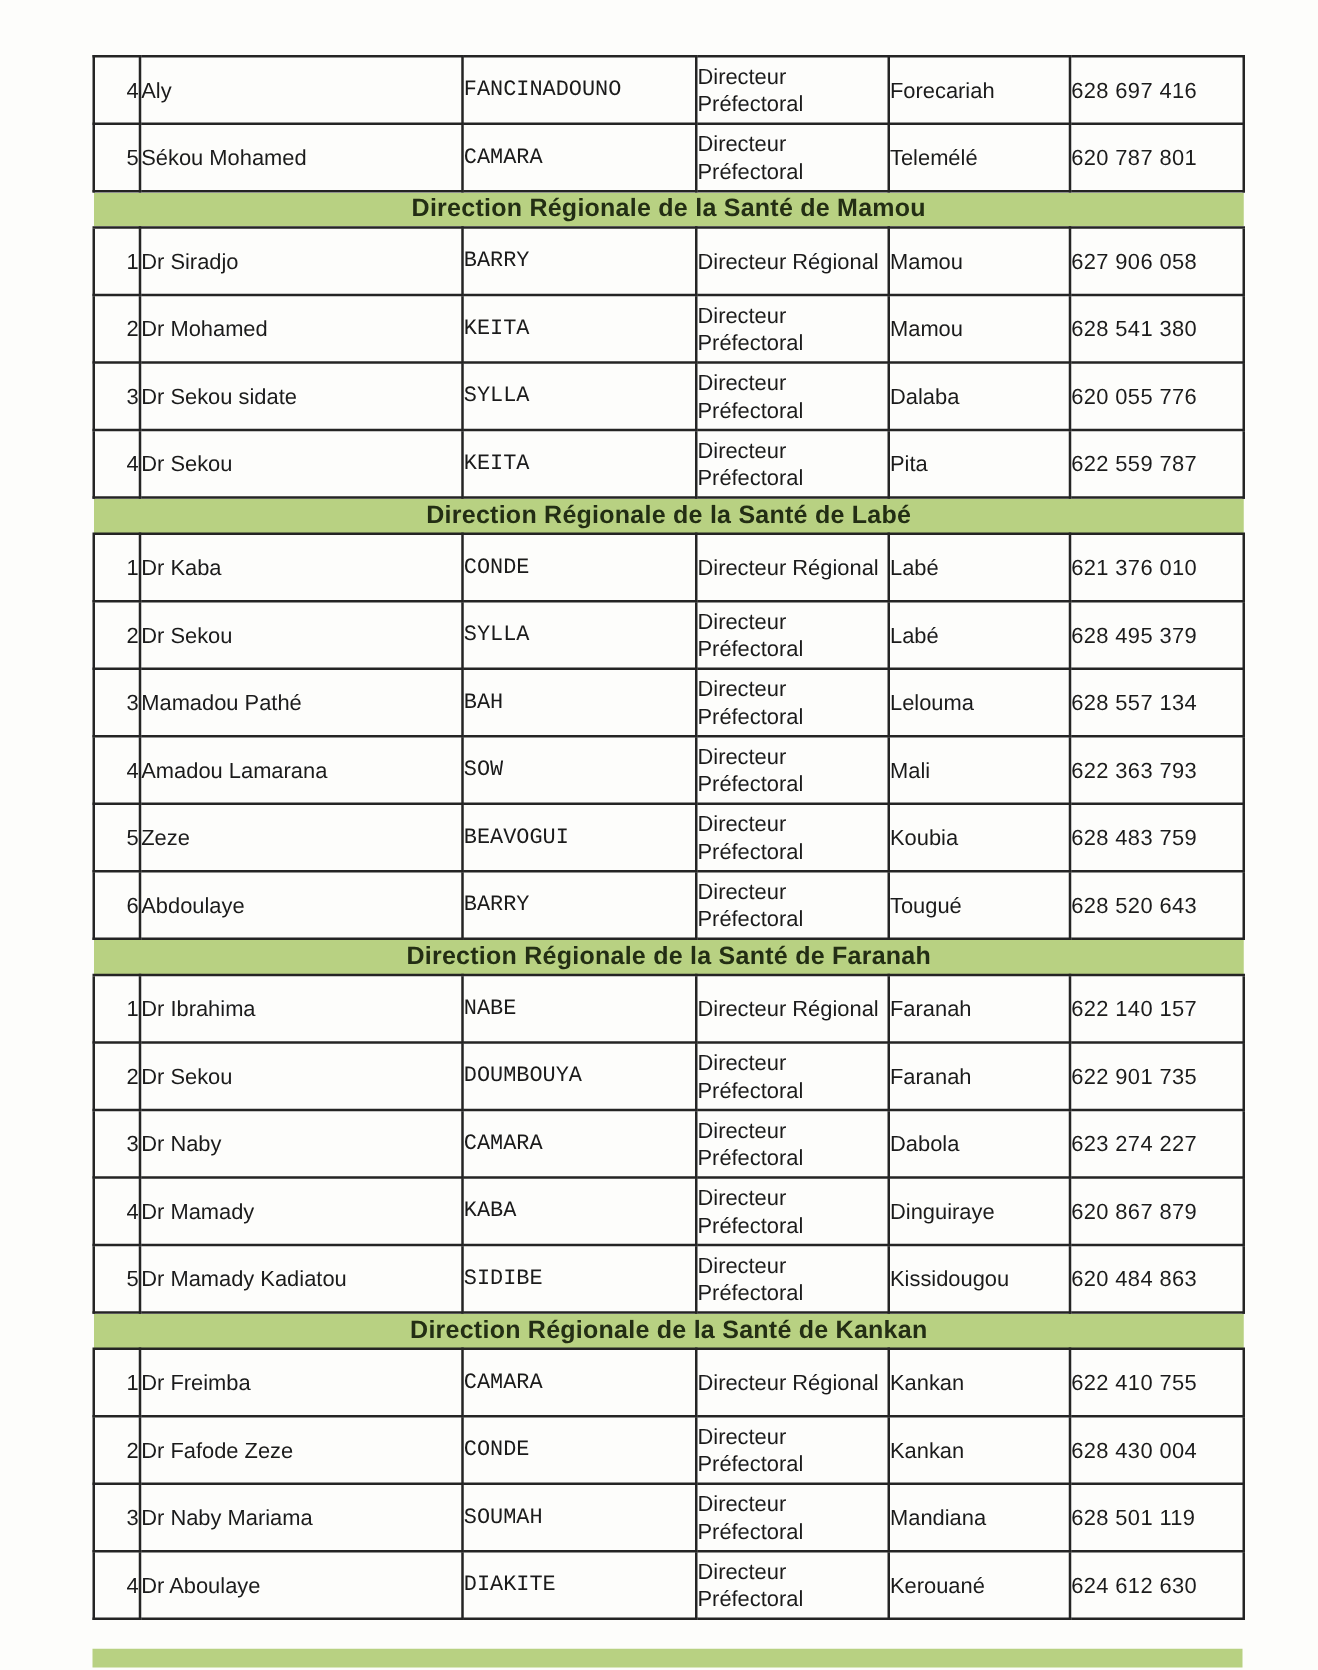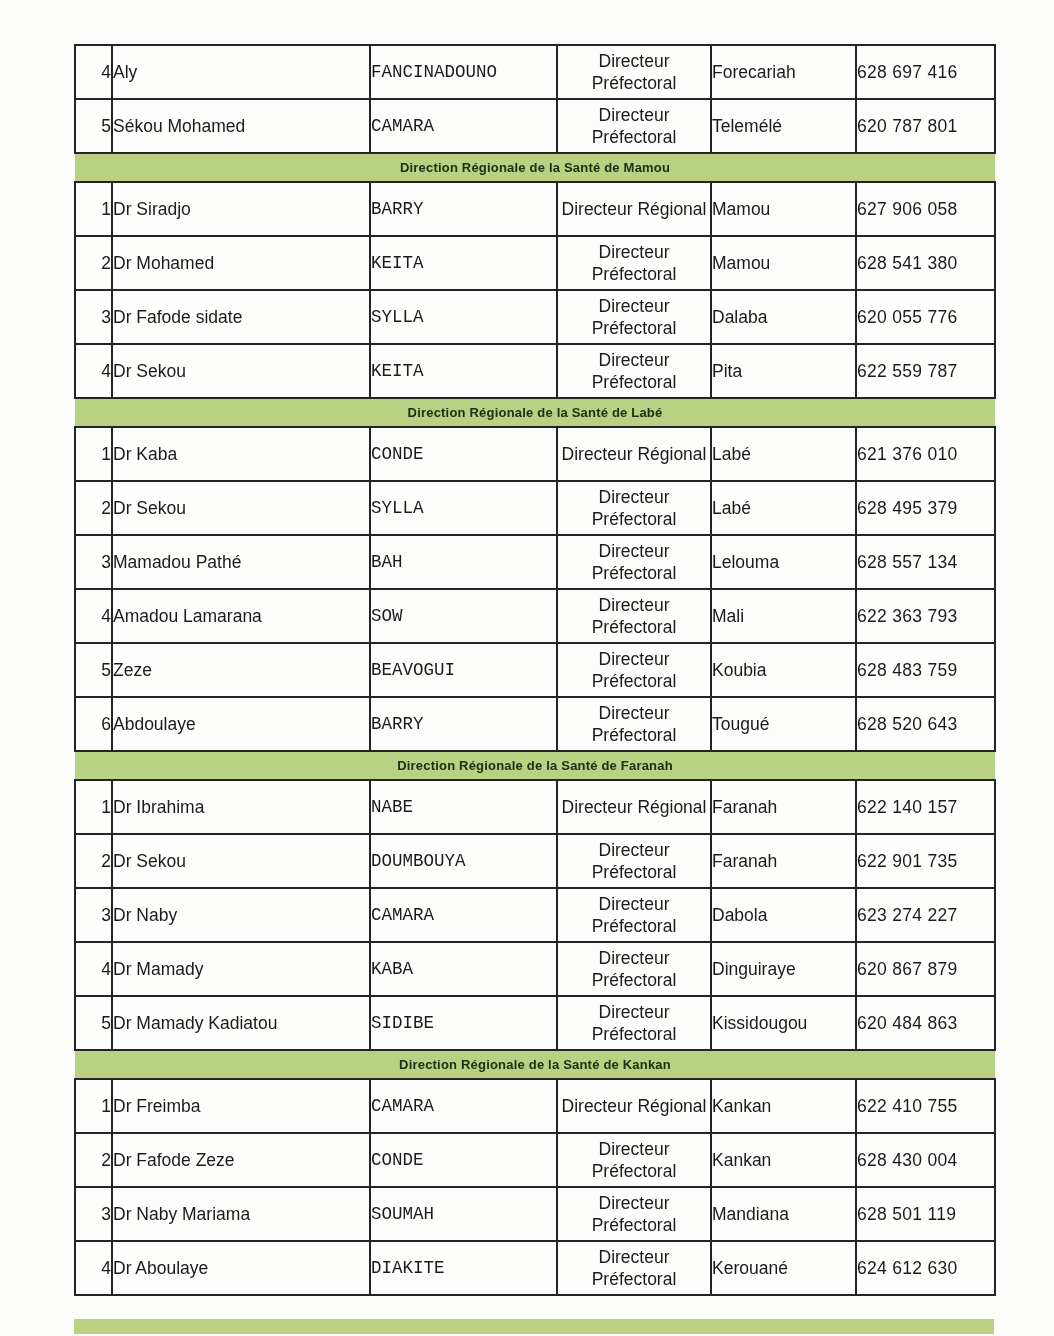--- a/index.html
+++ b/index.html
@@ -30,30 +30,30 @@
     border:2px solid var(--border);
     font-size:17.5px;
     vertical-align:middle;
     overflow:hidden;
     padding:0;
   }
   tr.data-row{height:54px;}
   td.col-num{text-align:right;padding-right:5px;}
   td.col-first{padding-left:8px;}
   td.col-last{padding-left:8px;font-family:Liberation Mono, monospace;}
-  td.col-title{padding-left:8px;font-size:17px;line-height:1.28;text-align:center;}
+  td.col-title{padding-left:8px;font-size:17px;line-height:1.28;}
   td.col-loc{text-align:left;}
   td.col-phone{text-align:left;letter-spacing:.3px;white-space:nowrap;}
   tr.section-row{height:29px;}
   tr.section-row td{
     background:var(--section-header-bg);
     color:var(--section-header-text);
     text-align:center;
     font-weight:bold;
-    font-size:13px;
+    font-size:20px;
     border-left:none;border-right:none;
     letter-spacing:.2px;
   }
   .bottom-bar{
     position:absolute;
     left:74px;top:1319px;
     width:920px;height:15px;
     background:var(--section-header-bg);
   }
 </style>
@@ -101,21 +101,21 @@
         <tr class="data-row">
           <td class="col-num">2</td>
           <td class="col-first">Dr Mohamed</td>
           <td class="col-last">KEITA</td>
           <td class="col-title">Directeur Préfectoral</td>
           <td class="col-loc">Mamou</td>
           <td class="col-phone">628 541 380</td>
         </tr>
         <tr class="data-row">
           <td class="col-num">3</td>
-          <td class="col-first">Dr Fafode sidate</td>
+          <td class="col-first">Dr Sekou sidate</td>
           <td class="col-last">SYLLA</td>
           <td class="col-title">Directeur Préfectoral</td>
           <td class="col-loc">Dalaba</td>
           <td class="col-phone">620 055 776</td>
         </tr>
         <tr class="data-row">
           <td class="col-num">4</td>
           <td class="col-first">Dr Sekou</td>
           <td class="col-last">KEITA</td>
           <td class="col-title">Directeur Préfectoral</td>

